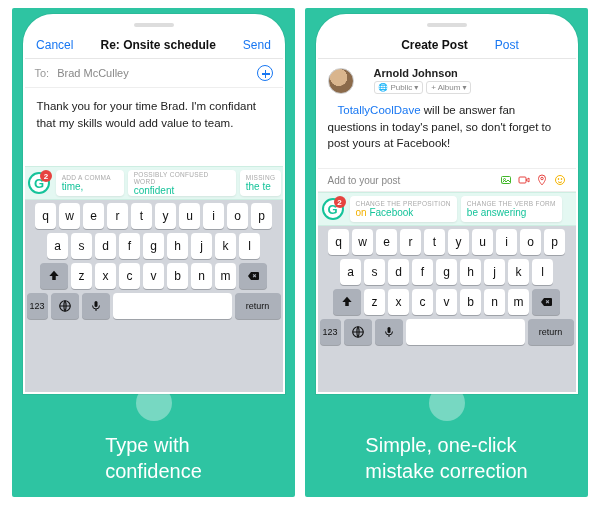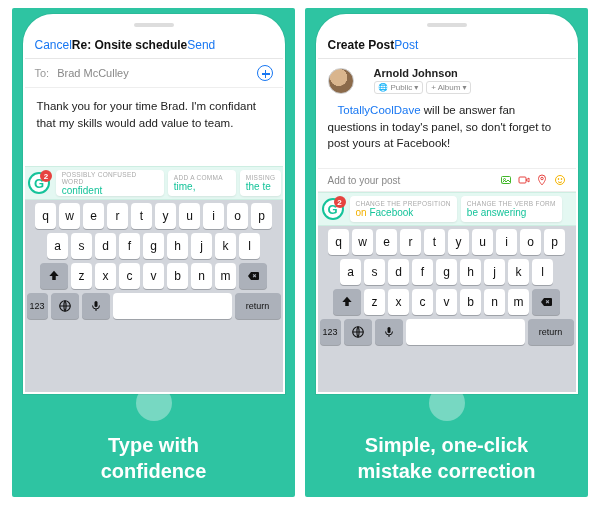--- a/index.html
+++ b/index.html
@@ -51,24 +51,25 @@
     flex: 1;
     background: #fff;
     display: flex;
     flex-direction: column;
     font-size: 11px;
   }
   
   .hdr {
     display: flex;
     align-items: center;
-    justify-content: flex-start;
+    justify-content: center;
     padding: 6px 10px;
     border-bottom: 1px solid #e6e6e6;
     font-size: 12px;
+    gap: 27px;
   }
   .hdr .left, .hdr .right { color: #1877f2; font-weight: 500; }
   .hdr .center { font-weight: 600; color: #111; }
   
   .to-row {
     display: flex; align-items: center;
     padding: 6px 10px;
     border-bottom: 1px solid #eee;
     font-size: 11px;
     justify-content: center;
@@ -175,21 +176,21 @@
   .home-area {
     height:24px; display:flex; align-items:center; justify-content:center;
     background: #2ec4a2;
   }
   .home-btn {
     width: 36px; height:36px; border-radius:50%; background:rgba(255,255,255,0.35);
     margin-top:-6px;
   }
 
   .caption {
-    color:#fff; text-align:center; font-size:20px; font-weight:700;
+    color:#fff; text-align:left; font-size:20px; font-weight:400;
     line-height:1.3; margin-top:14px;
     font-family: -apple-system, "Helvetica Neue", sans-serif;
   }
 </style>
 </head>
 <body>
 
 <div class="wrap">
 
   <div class="phone">
@@ -209,26 +210,26 @@
           <span class="plus-icon"></span>
         </div>
 
         <div class="body-text">Thank you for your time Brad. I'm confidant that my skills would add value to team.</div>
 
         <div class="gstrip">
           <div class="gbubble">
             <div class="gcircle">G<div class="gbadge">2</div></div>
           </div>
           <div class="gcard">
+            <span class="glabel">ADD A COMMA</span>
+            <span class="gval">time,</span>
+          </div>
+          <div class="gcard">
             <span class="glabel">POSSIBLY CONFUSED WORD</span>
             <span class="gval">confident</span>
-          </div>
-          <div class="gcard">
-            <span class="glabel">ADD A COMMA</span>
-            <span class="gval">time,</span>
           </div>
           <div class="gcard cut">
             <span class="glabel">MISSING</span>
             <span class="gval">the te</span>
           </div>
         </div>
 
         <div class="kbd" id="kbd-left">
             <div class="krow r1">
               <div class="key">q</div>

